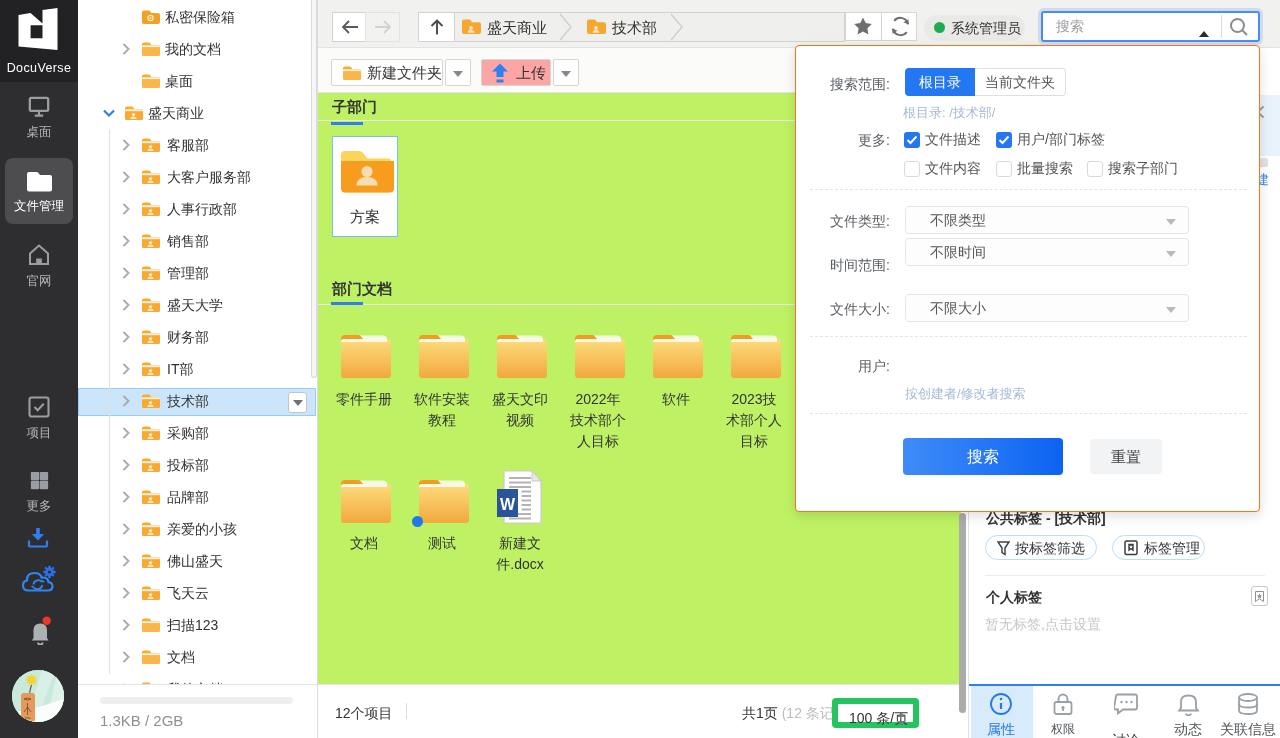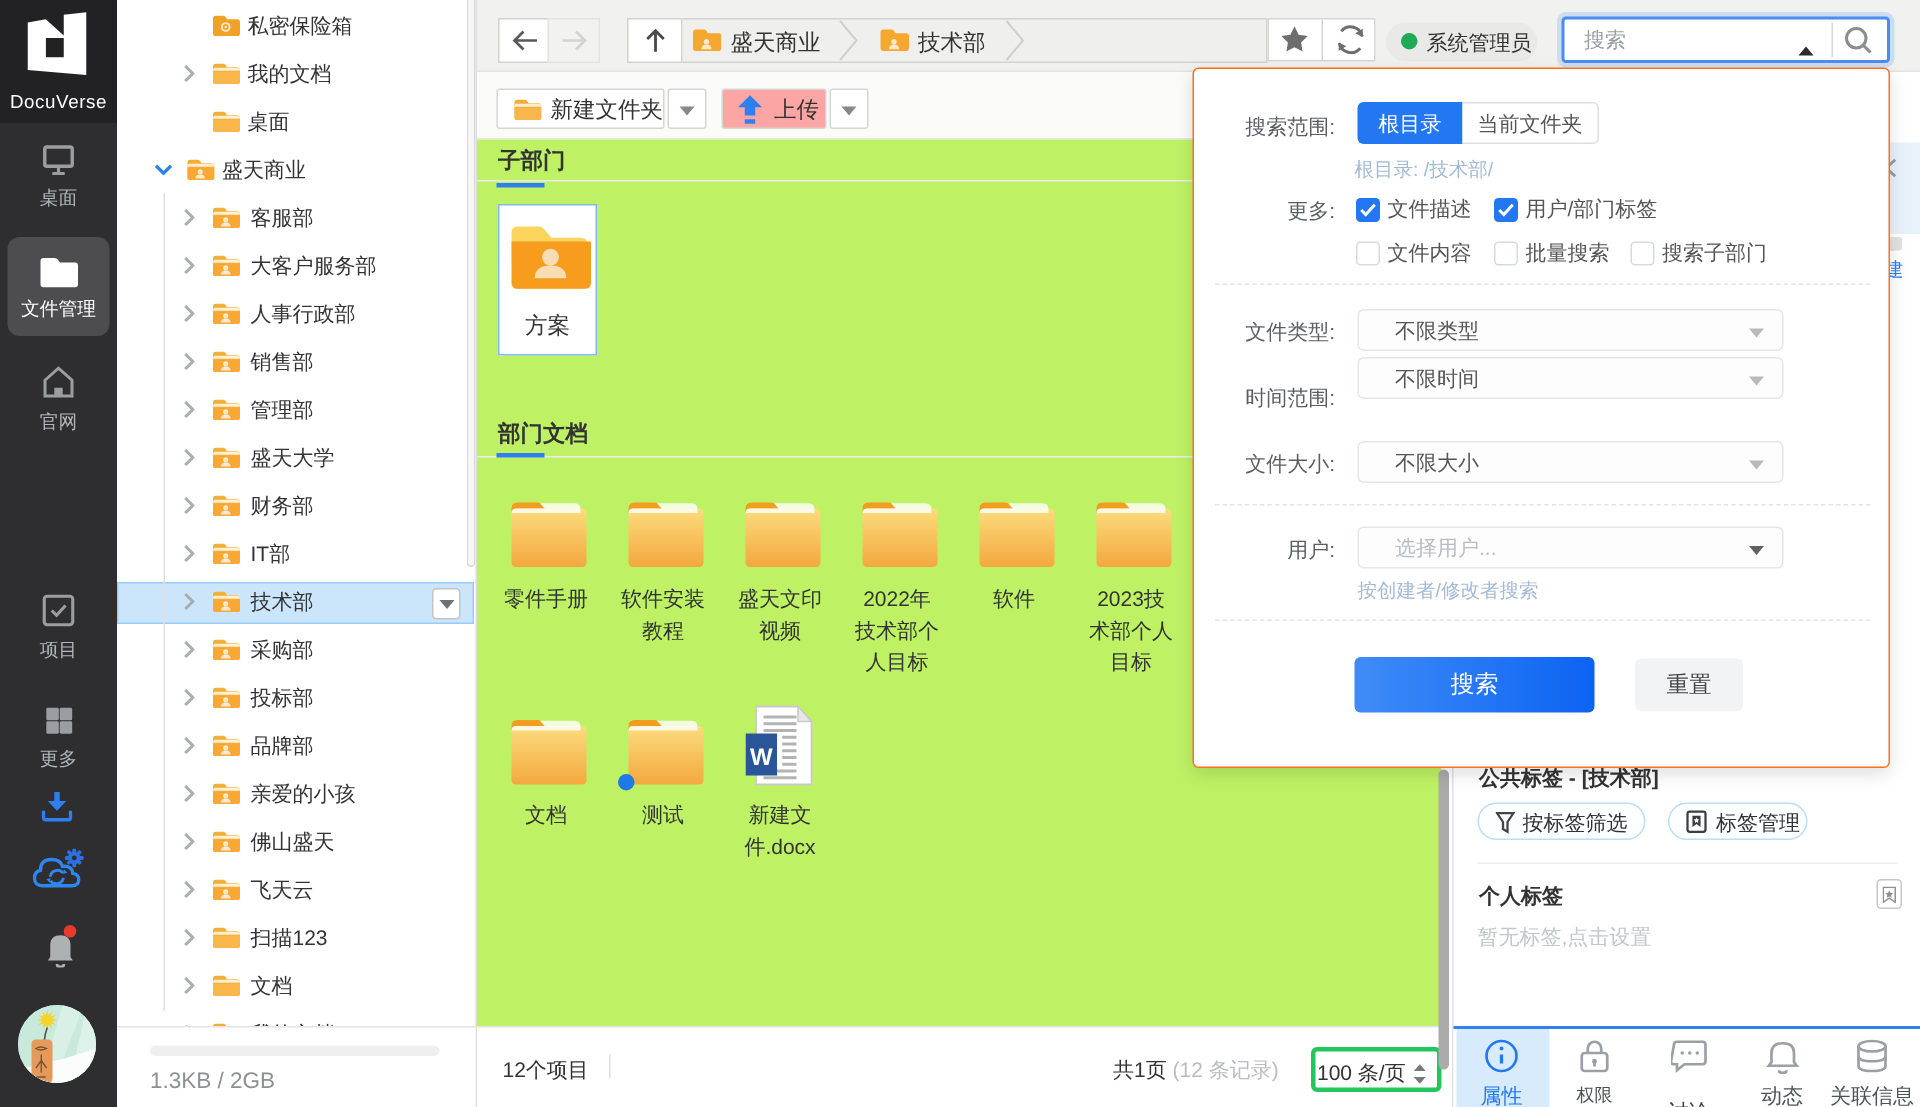--- a/index.html
+++ b/index.html
@@ -495,21 +495,21 @@
  </g>
  <rect x="0" y="19" width="21" height="28" fill="#2a5699"></rect>
  <text x="10.5" y="40" font-size="16" font-weight="bold" fill="#fff" text-anchor="middle" font-family="Liberation Sans,sans-serif">W</text>
 </svg>
 <div style="position:absolute; left:94px; top:423px; width:11px; height:11px; border-radius:50%; background:#1d7ae8;"></div>
 </div>
 <div id="bottombar">
   <div style="position:absolute; left:17px; top:20px; font-size:14px; color:#333;">12个项目</div>
   <div style="position:absolute; left:88px; top:18px; width:1px; height:16px; background:#ddd;"></div>
   <div style="position:absolute; left:424px; top:20px; font-size:14px; color:#333;">共1页 <span style="color:#b9bcc0;">(12 条记录)</span></div>
-  <div style="position:absolute; left:556px; top:13px; width:87px; height:30px; border:3px solid #22c55e; border-radius:4px; background:#fff; font-size:14px; color:#333; line-height:28px; padding-left:1px;">100 条/页
+  <div style="position:absolute; left:514px; top:13px; width:87px; height:30px; border:6px solid #22c55e; border-radius:4px; background:#fff; font-size:14px; color:#333; line-height:28px; padding-left:11px;">100 条/页
     <svg width="9" height="14" viewBox="0 0 9 14" style="position:absolute; right:7px; top:8px;">
         <path d="M0.5 5 L4.5 0.5 L8.5 5 Z M0.5 9 L4.5 13.5 L8.5 9 Z" fill="#77797c"></path>
       </svg>
   </div>
 </div>
 <div id="rightpanel">
   <div style="position:absolute; left:0; top:47px; width:312px; height:61px; background:#e7f2fb;">
     <svg style="position:absolute; left:287px; top:10px;" width="9" height="14" viewBox="0 0 9 14">
         <path d="M7.5 1.5 L1.5 7 L7.5 12.5" fill="none" stroke="#9a9da1" stroke-width="2"></path>
       </svg>
@@ -602,21 +602,20 @@
     <div class="cbtext" style="left:312px; top:114px;">搜索子部门</div>
 <div class="dash" style="top:143px;"></div>
 <div class="slabel" style="top:167px;">文件类型:</div>
 <div class="sselect" style="top:160px;">不限类型<div class="scaret"></div></div>
 <div class="slabel" style="top:211px;">时间范围:</div>
 <div class="sselect" style="top:192px;">不限时间<div class="scaret"></div></div>
 <div class="slabel" style="top:255px;">文件大小:</div>
 <div class="sselect" style="top:248px;">不限大小<div class="scaret"></div></div>
 <div class="dash" style="top:290px;"></div>
 <div class="slabel" style="top:312px;">用户:</div>
-<div class="sselect" style="top:305px; color:#b8bcc2;">选择用户...<div class="scaret" style="border-top-color:#606266;"></div></div>
 <div style="position:absolute; left:109px; top:339px; font-size:13px; color:#a3bad6;">按创建者/修改者搜索</div>
 <div class="dash" style="top:367px;"></div>
 <div style="position:absolute; left:107px; top:392px; width:160px; height:37px; background:linear-gradient(to right,#3f8cf8,#0c63f2); border-radius:4px; color:#fff; font-size:16px; text-align:center; line-height:37px;">搜索</div>
 <div style="position:absolute; left:294px; top:393px; width:72px; height:35px; background:#f2f3f5; border-radius:4px; color:#444; font-size:15px; text-align:center; line-height:35px;">重置</div>
 </div>
 <div id="searchbox">
   <div style="position:absolute; left:13px; top:5px; font-size:14px; color:#9a9da1;">搜索</div>
   <div style="position:absolute; right:49px; top:13px; width:0; height:0; border:5.5px solid transparent; border-bottom:6.5px solid #2b2b2b;"></div>
   <div style="position:absolute; right:36px; top:2px; width:1px; height:23px; background:#d8d8d8;"></div>
   <svg width="20" height="20" viewBox="0 0 20 20" style="position:absolute; right:9px; top:4px;" fill="none" stroke="#8a8d90" stroke-width="2">

